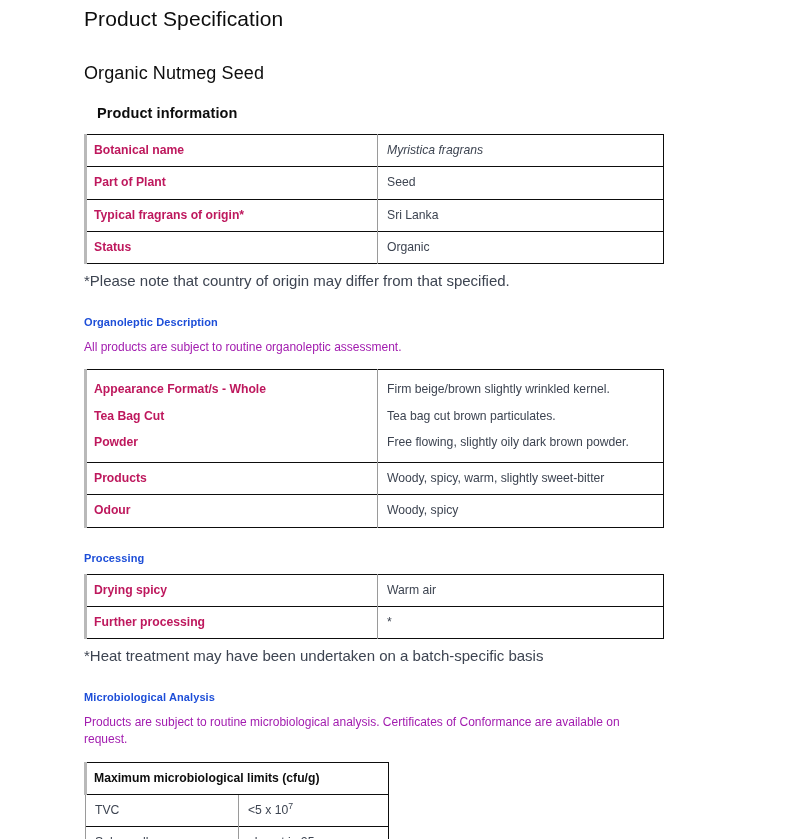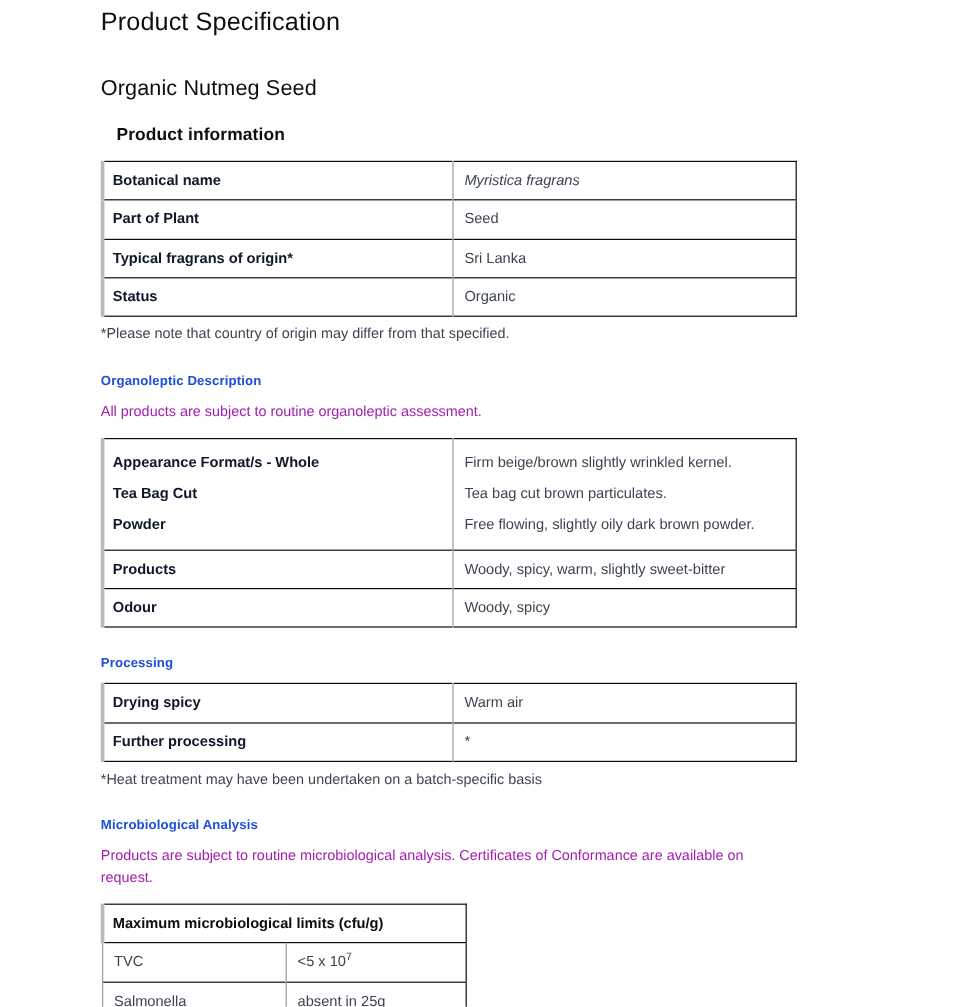--- a/index.html
+++ b/index.html
@@ -52,21 +52,21 @@
     font-weight: bold;
     color: #1d4ed8;
     margin: 0;
     padding-top: 24px;
     padding-bottom: 2px;
     letter-spacing: 0.1px;
   }
 
   
   .note {
-    font-size: 12px;
+    font-size: 15px;
     color: #3d4451;
     margin: 0;
     padding-top: 6px;
     line-height: 1.45;
     max-width: 575px;
   }
   .intro {
     font-size: 12px;
     color: #a21caf;
     margin: 0;
@@ -90,21 +90,21 @@
     border: none;
     vertical-align: top;
     padding: 6px 9px 7px 9px;
     font-size: 12.2px;
     line-height: 1.5;
   }
   tr + tr td { border-top: 1px solid #0d0d0d; }
 
   td.key {
     font-weight: bold;
-    color: #0f172a;
+    color: #be185d;
     border-left: 3px solid #b9b9b9;
     padding-left: 7px;
   }
   td.val {
     color: #3d4451;
     border-left: 1px solid #9a9a9a;
   }
   td.italic { font-style: italic; }
 
   table.wide col.c1 { width: 292px; }

